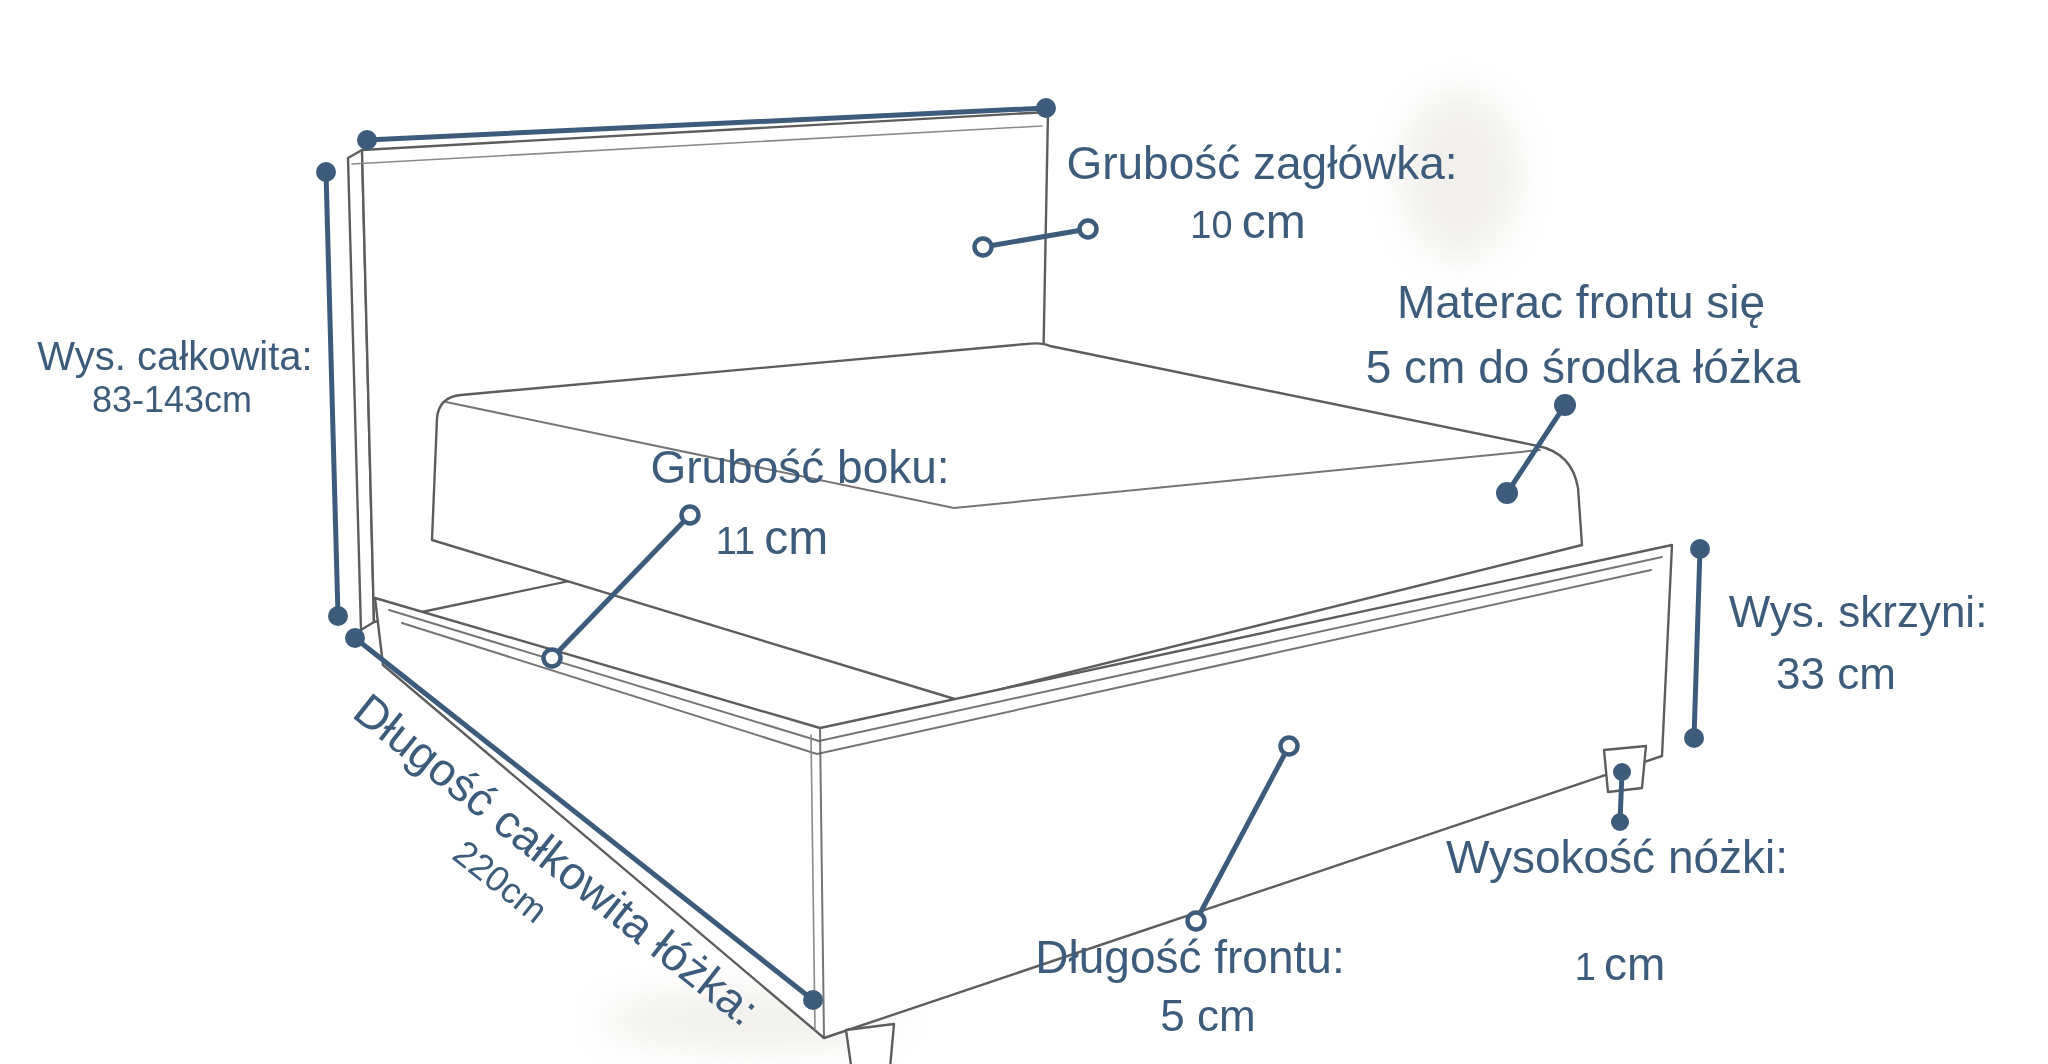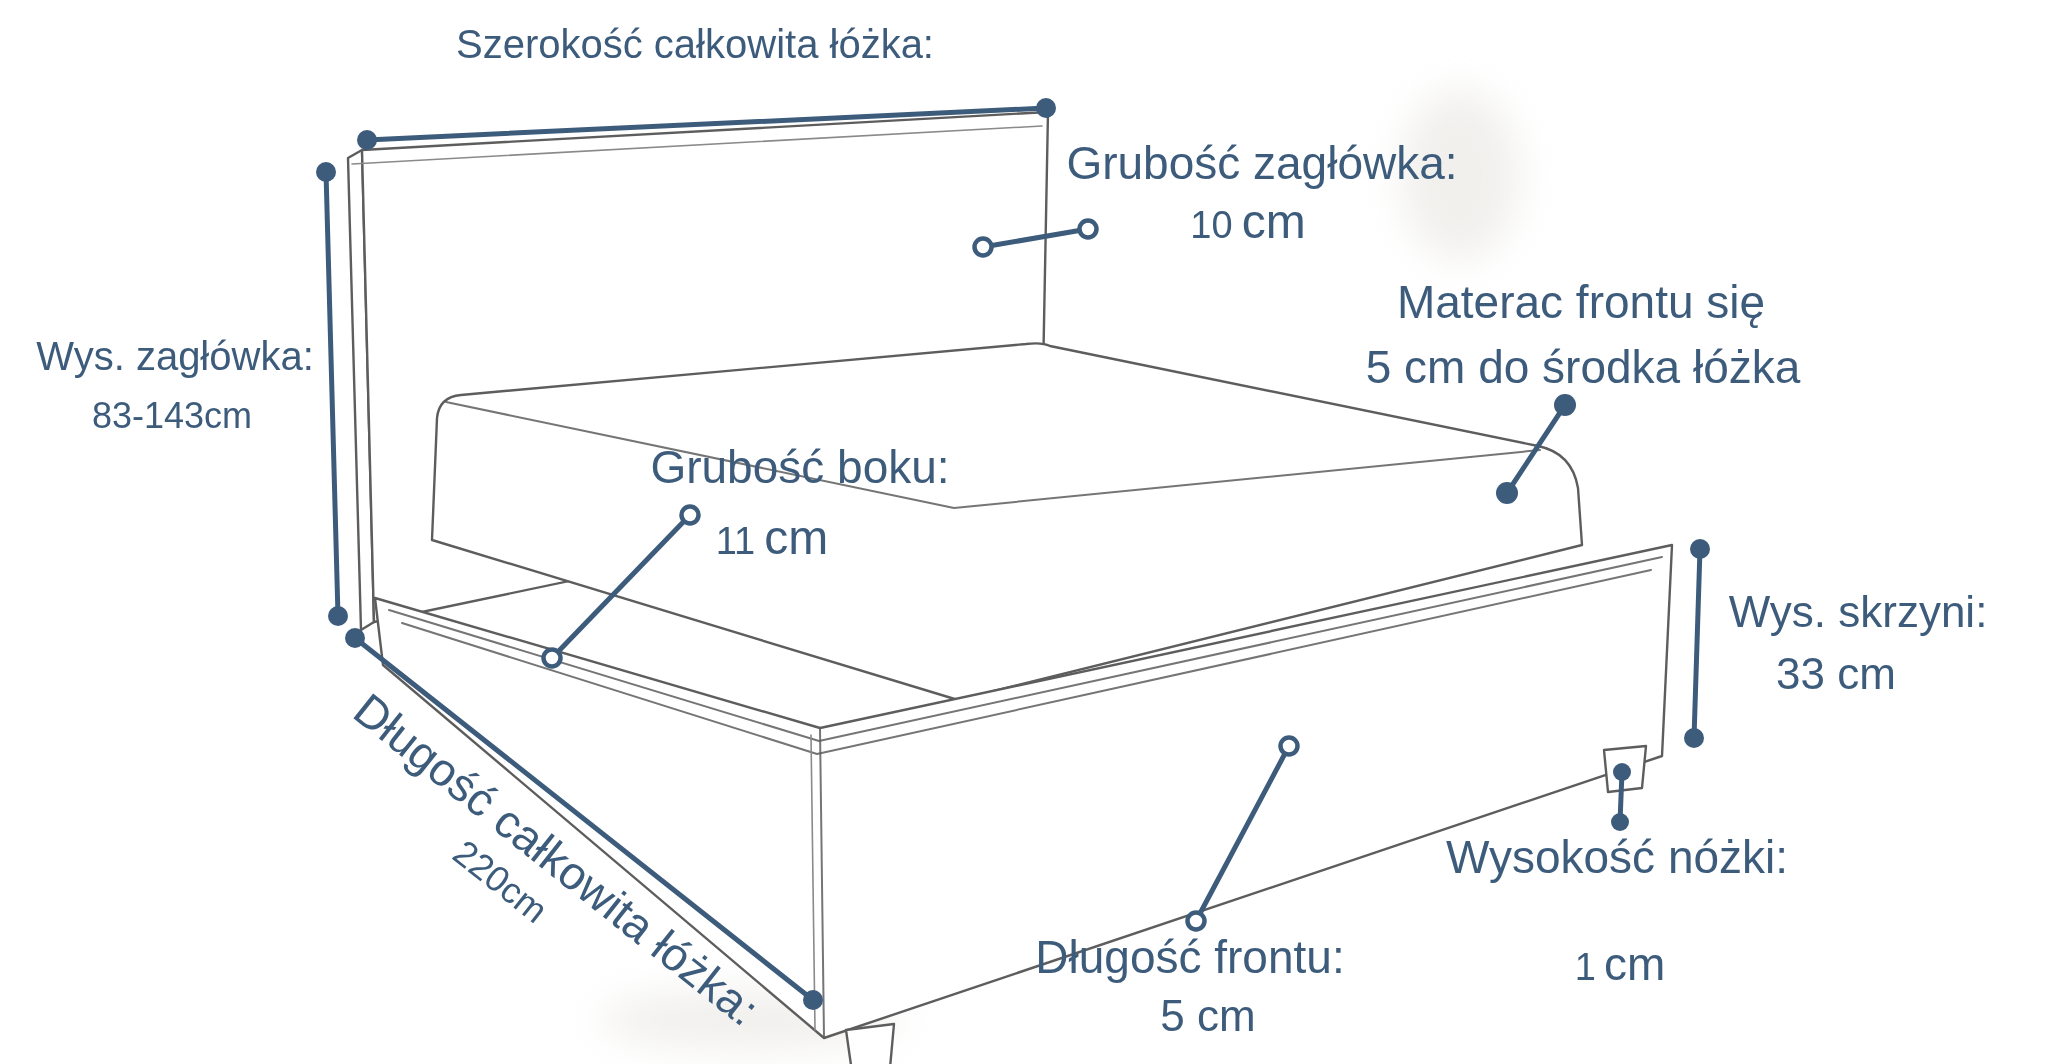--- a/index.html
+++ b/index.html
@@ -125,24 +125,23 @@
       </g>
 
       <g>
         <line class="dim" x1="1289" y1="746" x2="1196" y2="921"></line>
         <circle class="ring" cx="1289" cy="746" r="8.5"></circle>
         <circle class="ring" cx="1196" cy="921" r="8.5"></circle>
       </g>
     </g>
   </svg>
 
-  <div class="label f40" style="left:695px;top:45px;">Szerokość całkowita łóżka:</div>
 
-  <div class="label f40" style="left:175px;top:357px;">Wys. zagłówka:</div>
-  <div class="label f36" style="left:172px;top:416px;">83-143cm</div>
+  <div class="label f40" style="left:175px;top:357px;">Wys. całkowita:</div>
+  <div class="label f36" style="left:172px;top:400px;">83-143cm</div>
 
   <div class="label f46" style="left:1262px;top:164px;">Grubość zagłówka:</div>
   <div class="label" style="left:1248px;top:222px;">
     <span class="num">10</span><span class="unit">cm</span>
   </div>
 
   <div class="label f46" style="left:1581px;top:303px;">Materac frontu się</div>
   <div class="label f46" style="left:1583px;top:368px;">5 cm do środka łóżka</div>
 
   <div class="label f46" style="left:800px;top:468px;">Grubość boku:</div>

